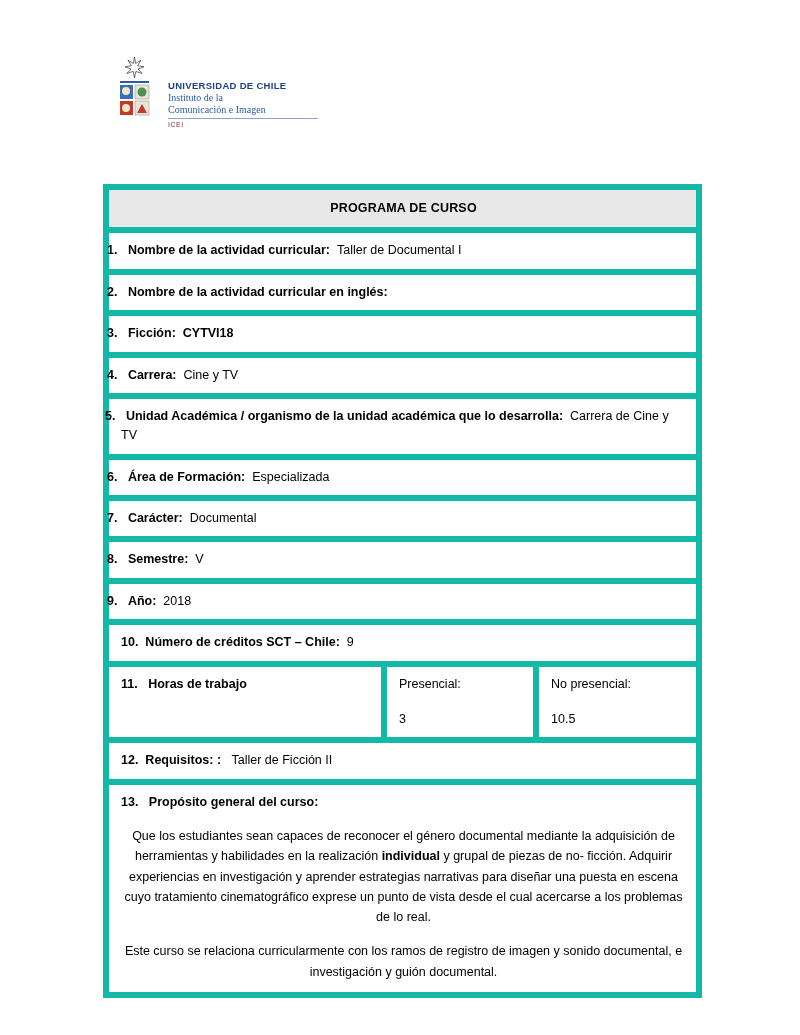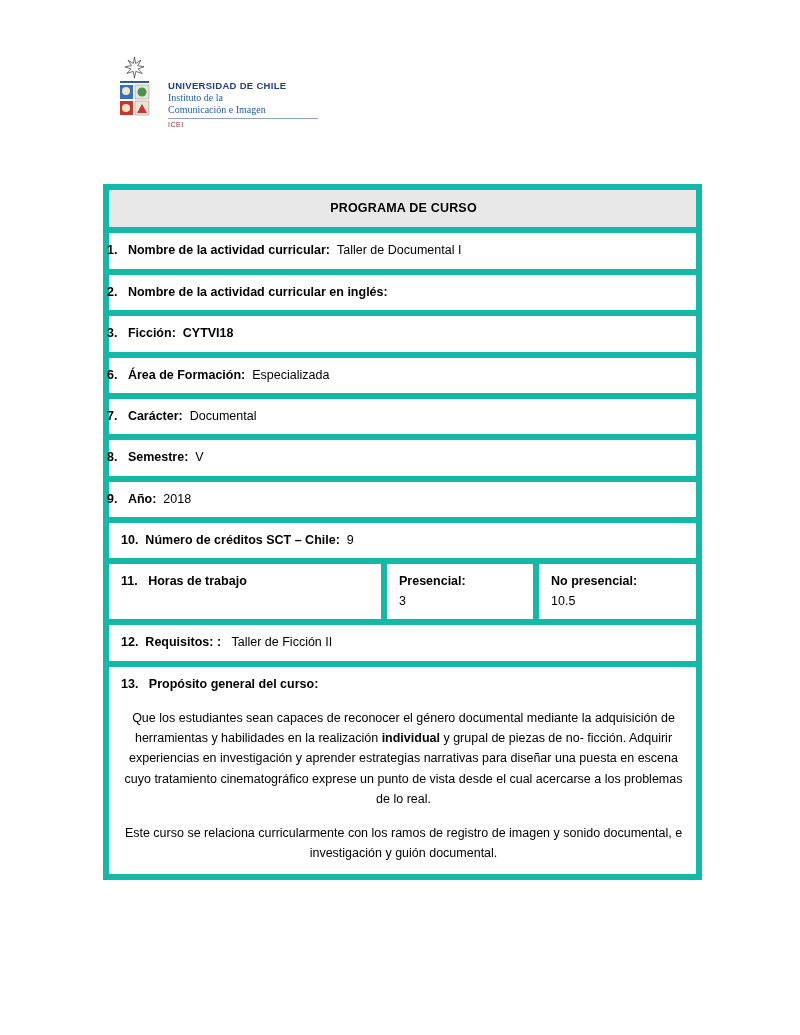--- a/index.html
+++ b/index.html
@@ -121,22 +121,21 @@
   }
   .hours-label {
     font-size: 13px;
     padding-top: 10px;
   }
   .hours-cell {
     font-size: 12.5px;
   }
   .hours-cell .sub-label {
     display: block;
-    margin-bottom: 0;
-    font-weight: bold;
+    margin-bottom: 16px;
   }
   .purpose-title {
     font-weight: bold;
     font-size: 12.5px;
   }
   .purpose-body p {
     margin: 0 0 14px 0;
     font-size: 12.5px;
     line-height: 1.62;
     text-align: center;
@@ -209,21 +208,35 @@
       </tr>
 
       <tr>
         <td colspan="3" class="row-indent">
           <span class="num">3.</span>
           <span>&nbsp;&nbsp;</span><span class="lbl">Ficción:</span>
           <span>&nbsp;</span><span class="lbl">CYTVI18</span>
         </td>
       </tr>
 
-
+      <tr>
+        <td colspan="3" class="row-indent">
+          <span class="num">4.</span>
+          <span>&nbsp;&nbsp;</span><span class="lbl">Carrera:</span>
+          <span>&nbsp;</span><span class="val">Cine y TV</span>
+        </td>
+      </tr>
+
+      <tr>
+        <td colspan="3" class="row-indent-wide">
+          <span class="num">5.</span>
+          <span>&nbsp;&nbsp;</span><span class="lbl">Unidad Académica / organismo de la unidad académica que lo desarrolla:</span>
+          <span>&nbsp;</span><span class="val">Carrera de Cine y TV</span>
+        </td>
+      </tr>
 
       <tr>
         <td colspan="3" class="row-indent">
           <span class="num">6.</span>
           <span>&nbsp;&nbsp;</span><span class="lbl">Área de Formación:</span>
           <span>&nbsp;</span><span class="val">Especializada</span>
         </td>
       </tr>
 
       <tr>

